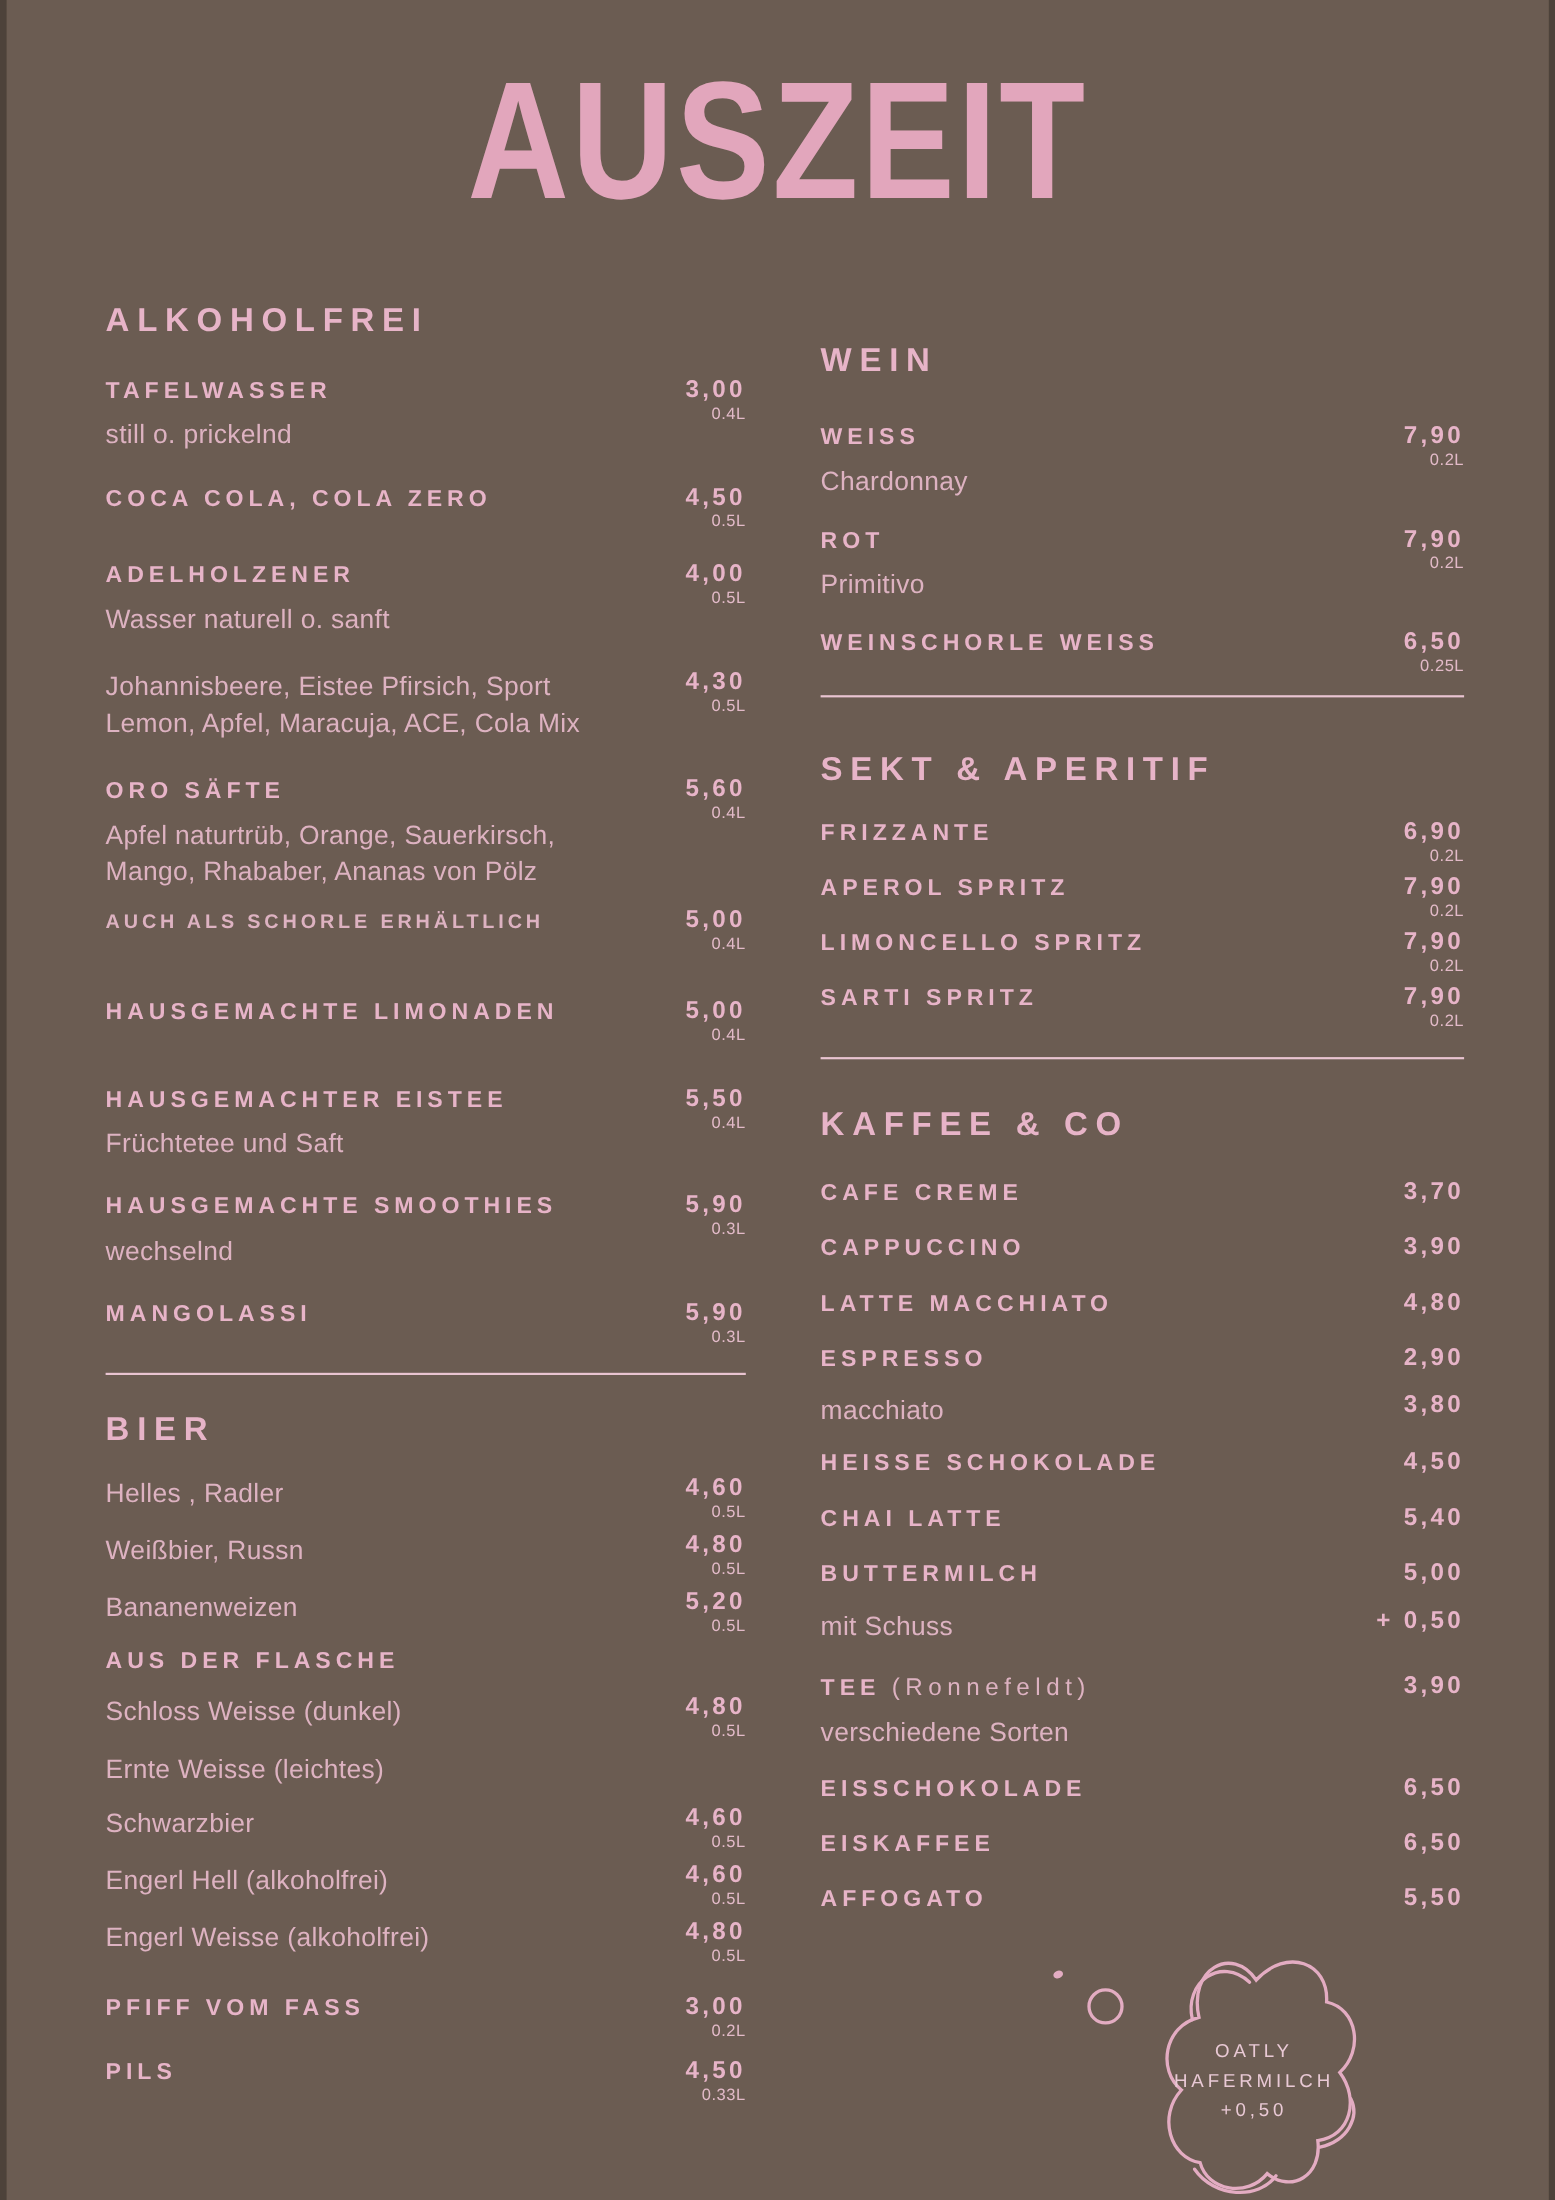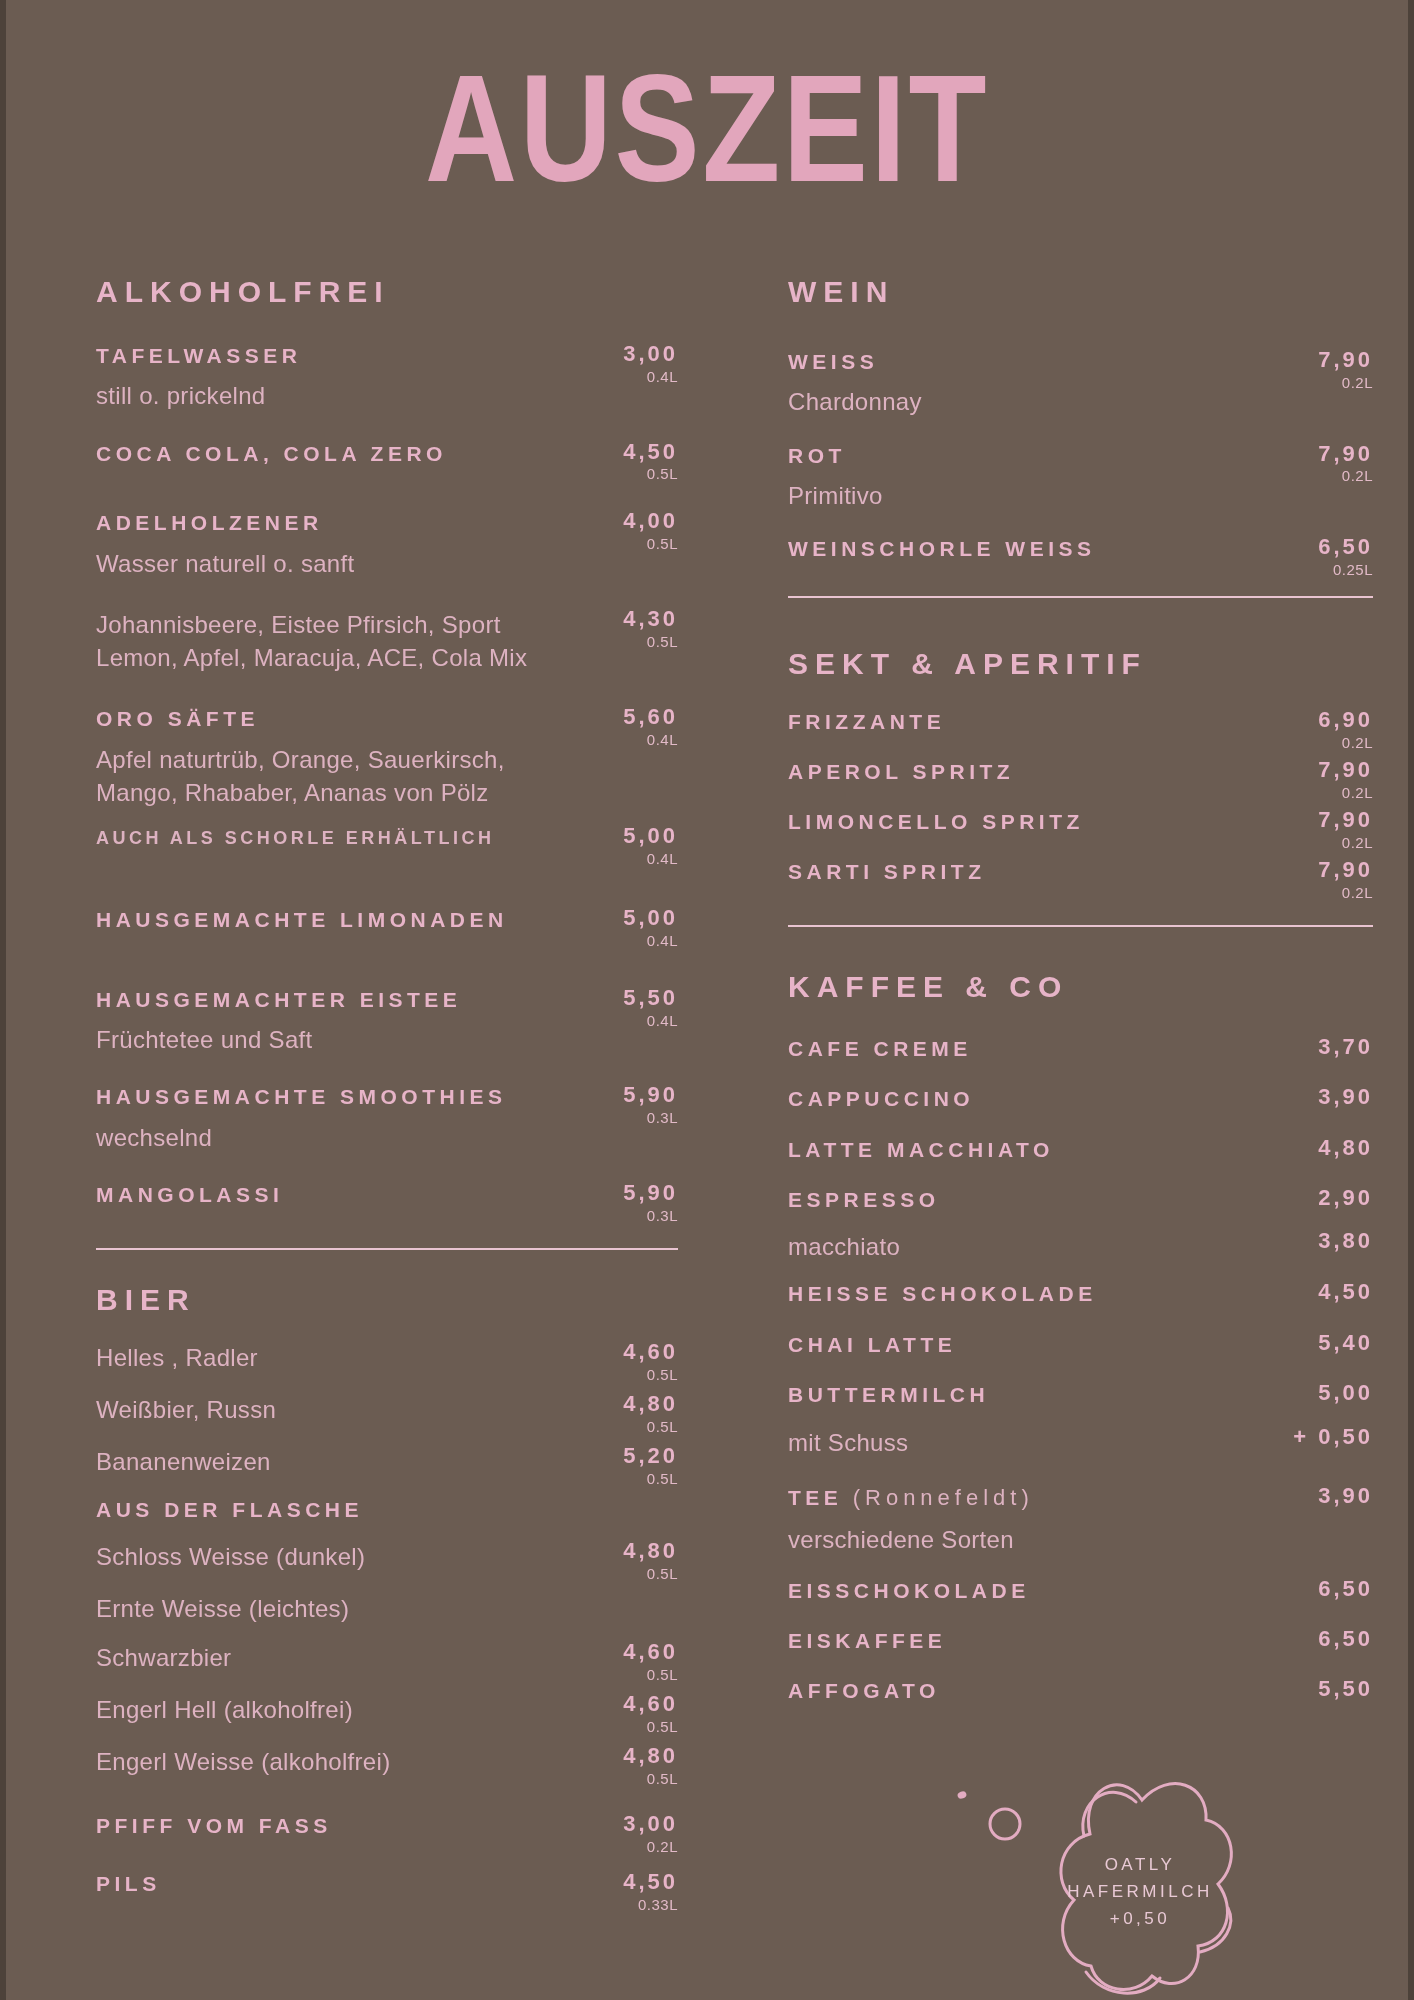--- a/index.html
+++ b/index.html
@@ -16,21 +16,21 @@
   html,body{background:#4d423a;}
   body{font-family:"Liberation Sans","DejaVu Sans",sans-serif;}
   .page{position:relative;width:1402px;height:2000px;background:var(--bg);overflow:hidden;margin:0 auto;}
 
   .title{position:absolute;top:52px;left:0;right:0;text-align:center;
     font-size:152px;font-weight:700;line-height:1;color:var(--title);
     letter-spacing:3px;transform:scaleX(0.84);transform-origin:50% 0;}
 
   .col{position:absolute;top:272px;}
   .col-left{left:90px;width:582px;}
-  .col-right{left:782px;width:585px;}
+  .col-right{left:740px;width:585px;margin-top:36px;}
 
   .hdr{font-size:30px;font-weight:700;letter-spacing:7px;line-height:1.3;color:var(--pink);}
   .sub{font-size:21px;font-weight:700;letter-spacing:4.5px;line-height:1.4;color:var(--pink);}
 
   .row{display:flex;justify-content:space-between;align-items:flex-start;}
   .itm{flex:1 1 auto;min-width:0;}
   .nm{font-size:21px;font-weight:700;letter-spacing:4.5px;line-height:1.4;color:var(--pink);}
   .nm .sfx{font-weight:400;letter-spacing:5px;color:var(--soft);font-size:22px;}
   .ds{font-size:24px;font-weight:400;line-height:1.38;letter-spacing:0.3px;color:var(--soft);max-width:432px;margin-top:9px;}
   .ds.only{margin-top:2px;}

